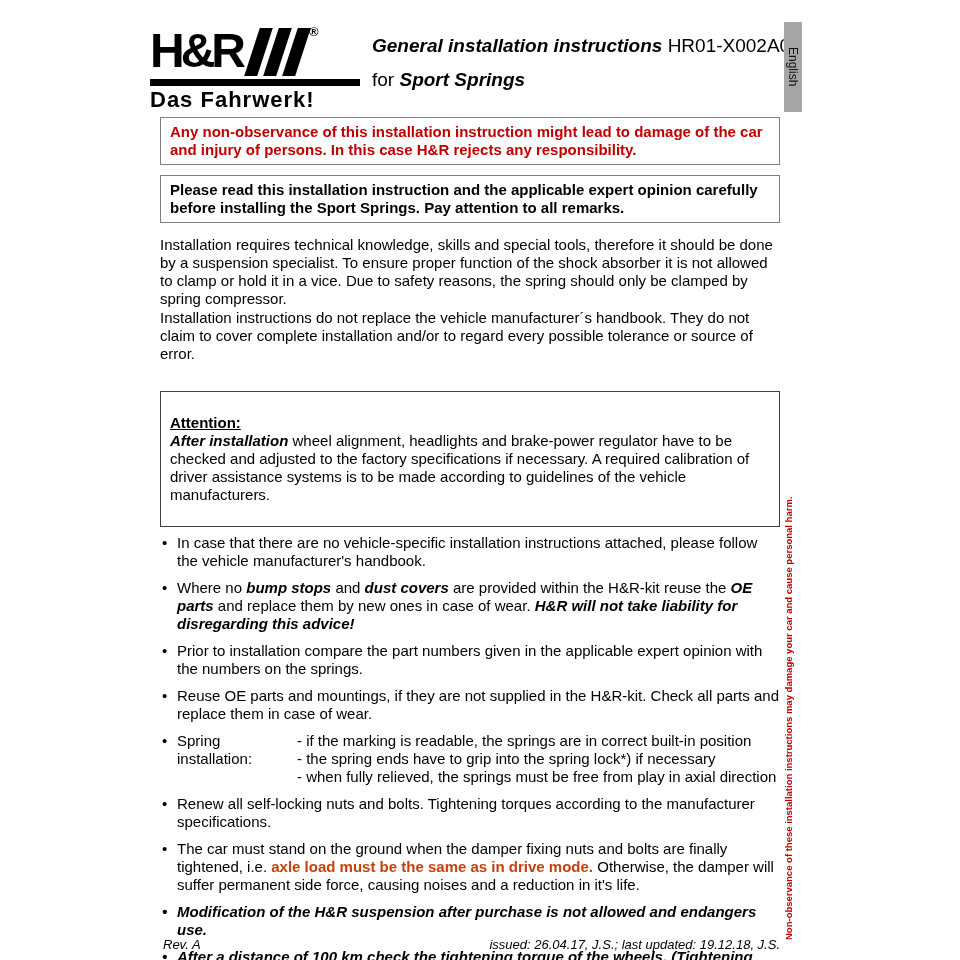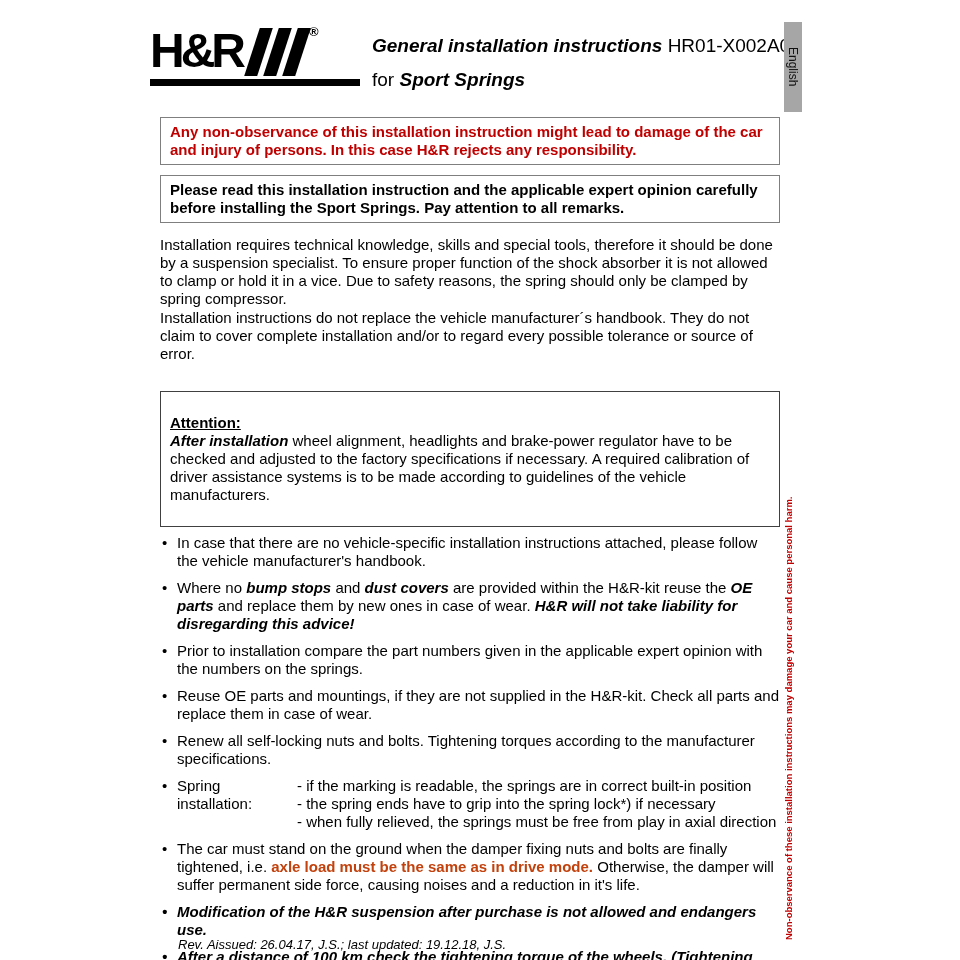--- a/index.html
+++ b/index.html
@@ -45,38 +45,39 @@
   .spring-label { width:120px; flex:none; }
   .spring-lines { flex:1; }
 
   
   .side-note { position:absolute; left:783px; top:546px; width:16px; height:394px; }
   .side-note span { display:block; height:100%; writing-mode:vertical-rl; transform:rotate(180deg);
                     color:#c00000; font-weight:bold; font-size:9.5px; white-space:nowrap; }
 
   
   .footer { position:absolute; left:163px; top:937px; width:617px; display:flex;
-            font-size:13px; font-style:italic;margin-left:15px; }
+            justify-content:space-between; font-size:13px; font-style:italic; }
 </style>
 </head>
 <body>
 
 <div class="page">
 
   <div class="logo">
     <div class="logo-top">
       <span class="logo-hr">H&amp;R</span>
       <span class="stripes">
           <i></i>
           <i></i>
           <i></i>
         </span>
       <span class="reg">®</span>
     </div>
     <div class="logo-bar"></div>
+    <div class="logo-tagline">Das Fahrwerk!</div>
   </div>
 
   <div class="titles">
     <div class="title-line1">
       <span class="b">General installation instructions</span>
       <span>HR01-X002A04</span>
     </div>
     <div class="title-line2">
       <span>for</span>
       <span class="b">Sport Springs</span>
@@ -115,31 +116,31 @@
         <span class="b">bump stops</span>
         <span>and</span>
         <span class="b">dust covers</span>
         <span>are provided within the H&amp;R-kit reuse the</span>
         <span class="b">OE parts</span>
         <span>and replace them by new ones in case of wear.</span>
         <span class="b">H&amp;R will not take liability for disregarding this advice!</span>
       </li>
       <li>Prior to installation compare the part numbers given in the applicable expert opinion with the numbers on the springs.</li>
       <li>Reuse OE parts and mountings, if they are not supplied in the H&amp;R-kit. Check all parts and replace them in case of wear.</li>
-      <li>Renew all self-locking nuts and bolts. Tightening torques according to the manufacturer specifications.</li>
       <li>
         <div class="spring-row">
           <span class="spring-label">Spring installation:</span>
           <span class="spring-lines">
             <div>- if the marking is readable, the springs are in correct built-in position</div>
             <div>- the spring ends have to grip into the spring lock*) if necessary</div>
             <div>- when fully relieved, the springs must be free from play in axial direction</div>
           </span>
         </div>
       </li>
+      <li>Renew all self-locking nuts and bolts. Tightening torques according to the manufacturer specifications.</li>
       <li>
         <span>The car must stand on the ground when the damper fixing nuts and bolts are finally tightened, i.e.</span>
         <span class="rb">axle load must be the same as in drive mode.</span>
         <span>Otherwise, the damper will suffer permanent side force, causing noises and a reduction in it's life.</span>
       </li>
       <li class="b">Modification of the H&amp;R suspension after purchase is not allowed and endangers use.</li>
       <li class="b">After a distance of 100 km check the tightening torque of the wheels. (Tightening torques are indicated in the vehicle operating manual.)</li>
     </ul>
 
   </div>

